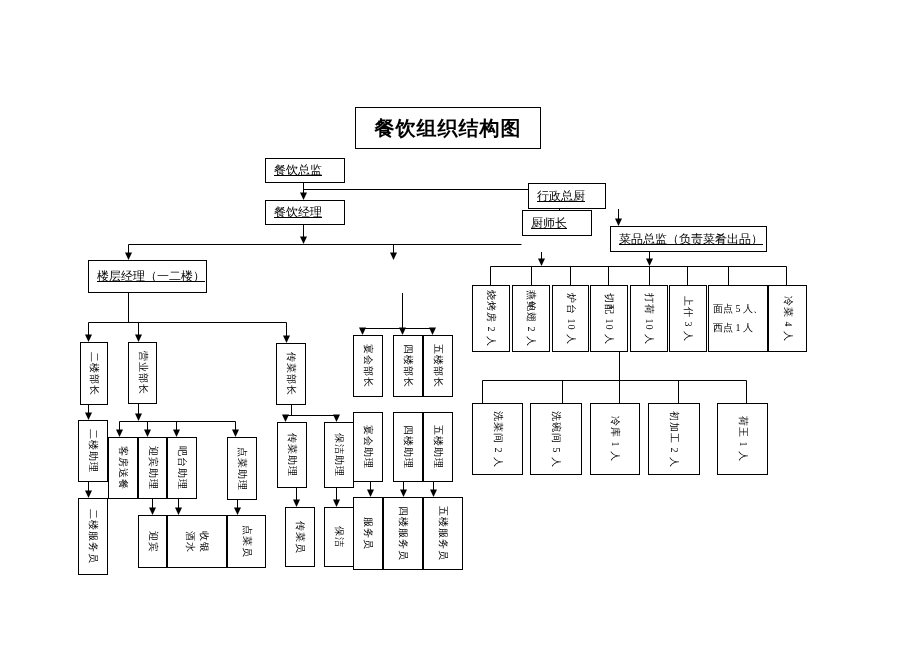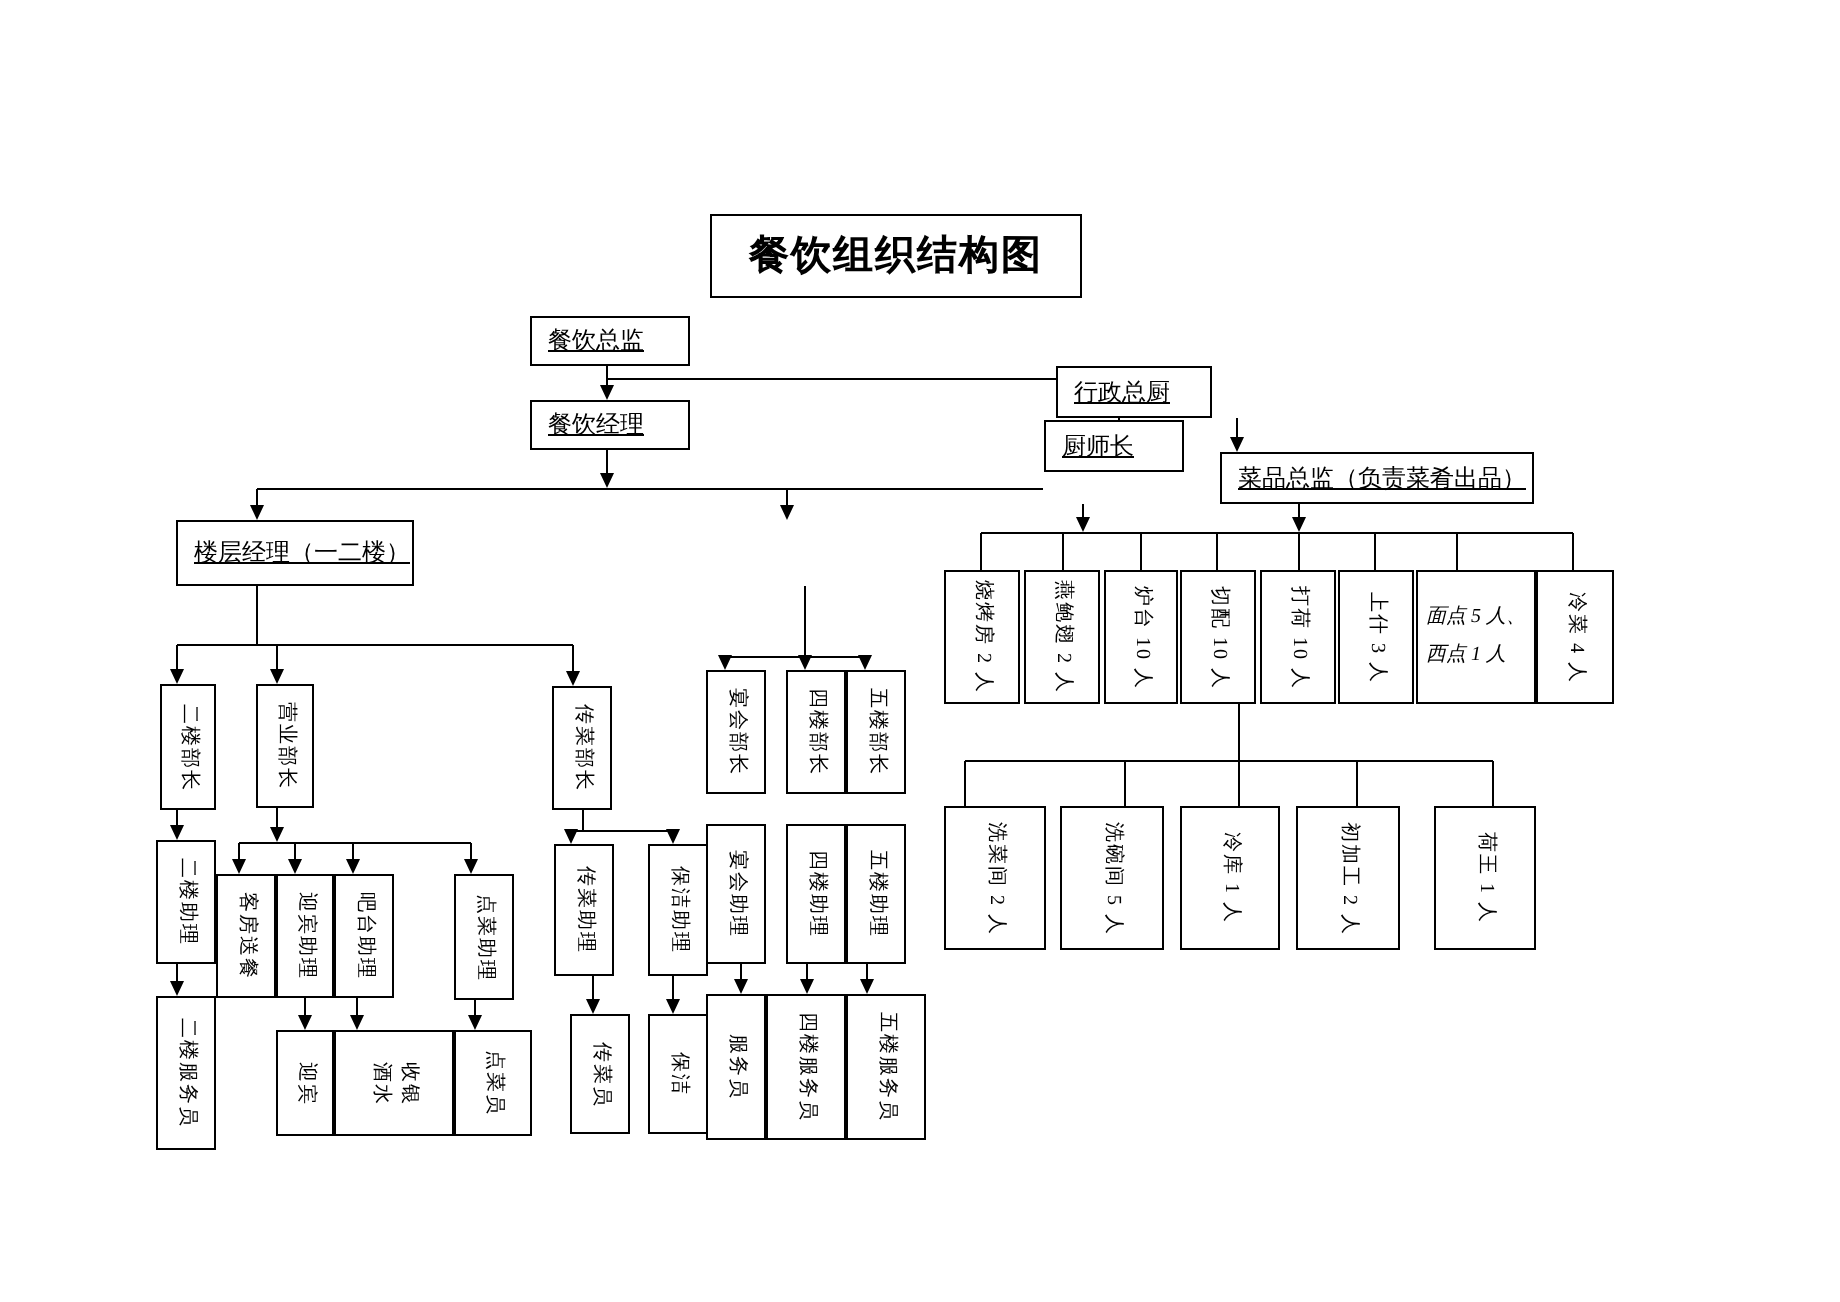--- a/index.html
+++ b/index.html
@@ -40,21 +40,20 @@
     justify-content:center;
     letter-spacing:1px;
   }
   .box.pastry{
     font-size:10px;
     line-height:1.85;
     justify-content:flex-start;
     align-items:center;
     padding:16px 4px;
     text-align:left;
-    font-style:italic;
   }
 </style>
 </head>
 <body>
 
 <div class="canvas">
 
   <svg width="920" height="651" viewBox="0 0 920 651">
     <defs>
       <polygon id="ah" points="-3.5,-7.5 3.5,-7.5 0,0" fill="#000"></polygon>

